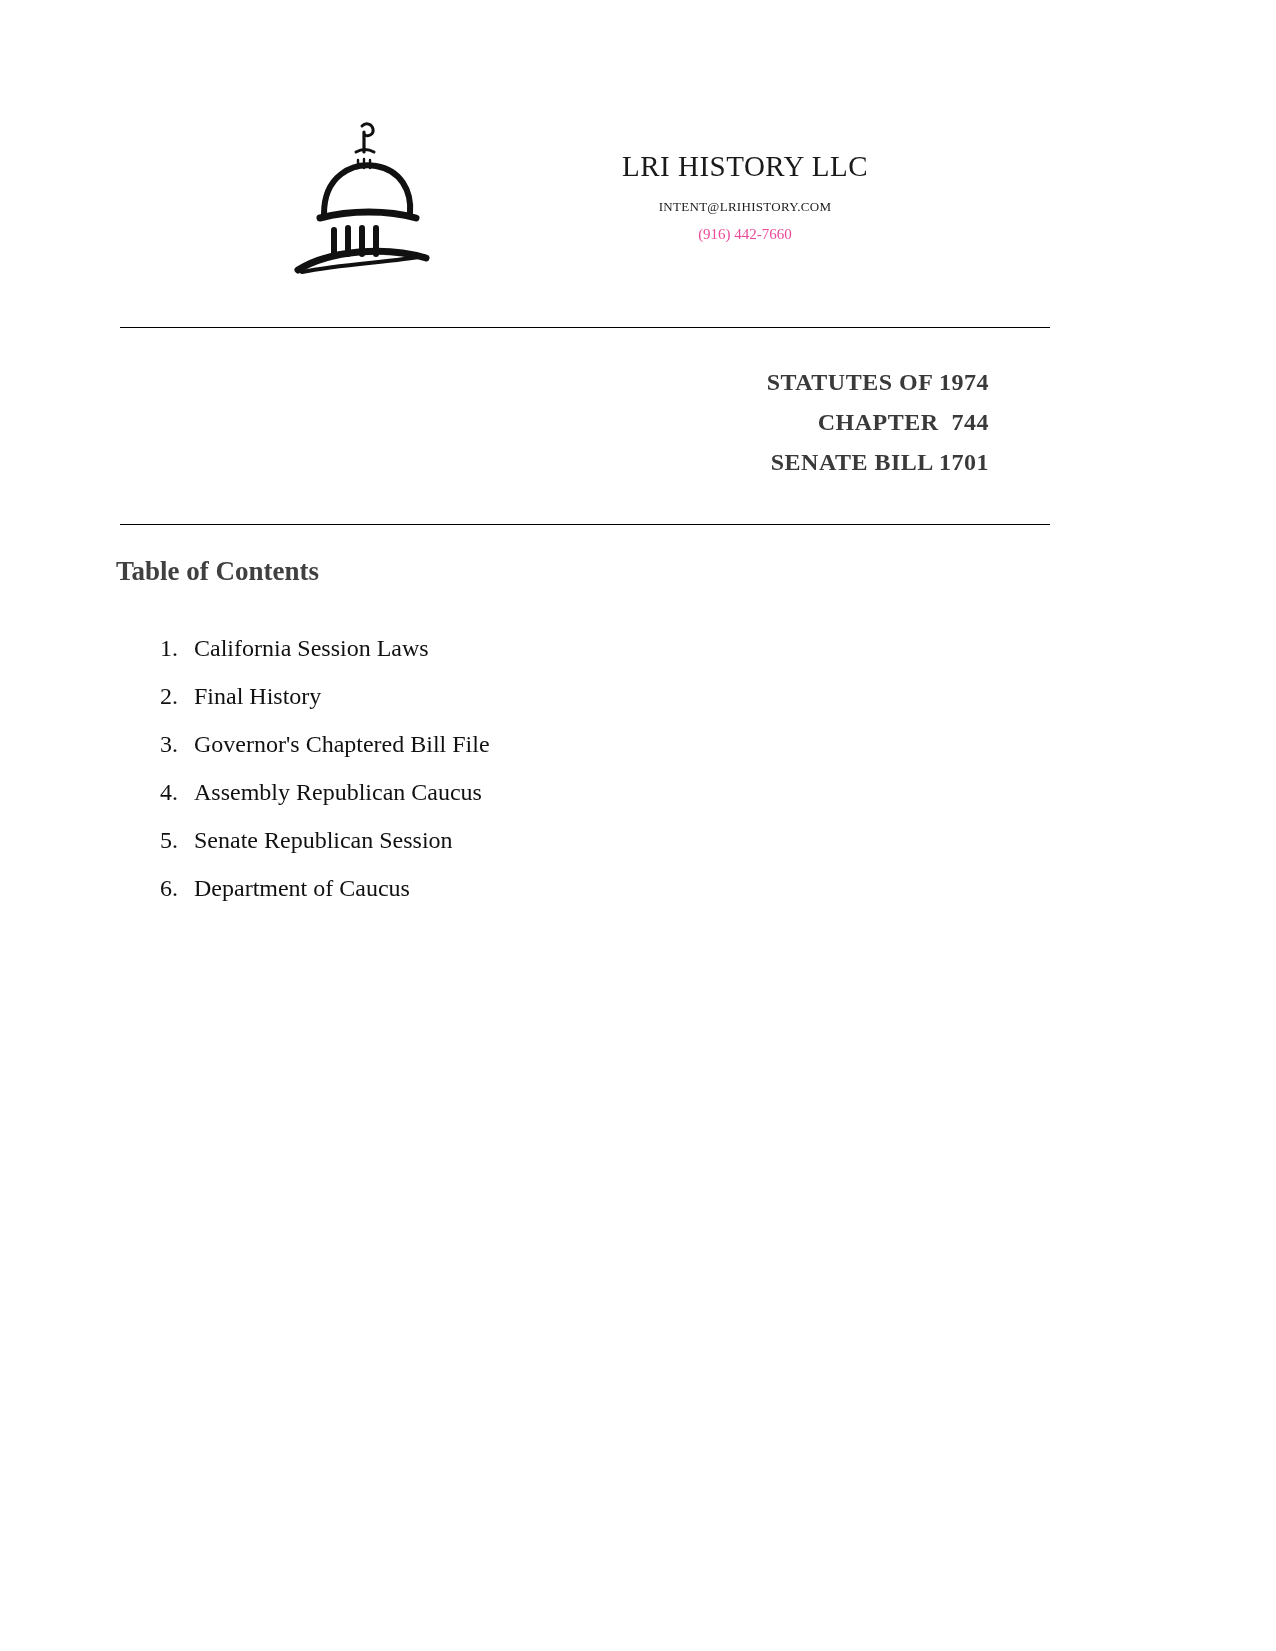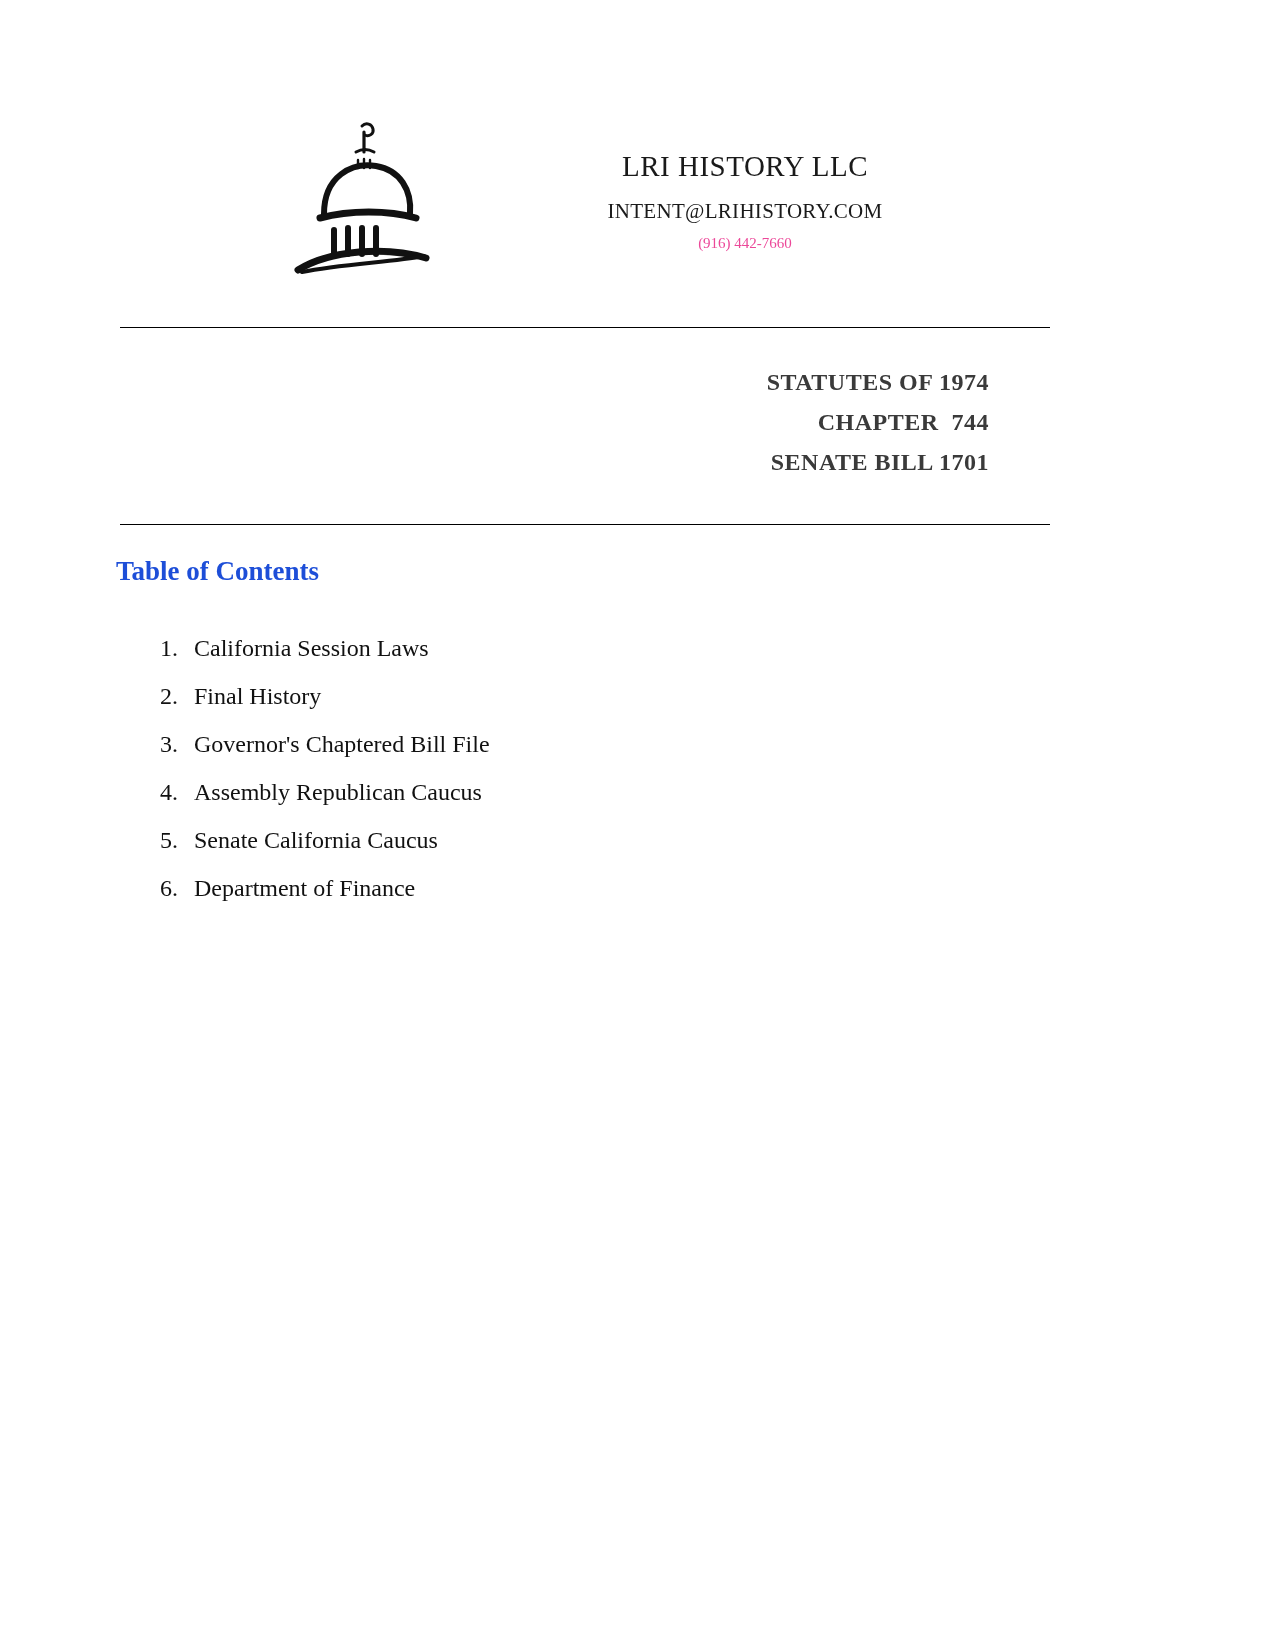--- a/index.html
+++ b/index.html
@@ -50,21 +50,21 @@
   .org-name {
     font-family: "Liberation Serif", serif;
     font-size: 29px;
     letter-spacing: 0.5px;
     color: #1a1a1a;
     margin-bottom: 16px;
     white-space: nowrap;
   }
   .org-line {
     font-family: "Liberation Serif", serif;
-    font-size: 21px;
+    font-size: 13px;
     letter-spacing: 0.3px;
     color: #1a1a1a;
     margin-bottom: 11px;
   }
   .org-phone {
     font-family: "Liberation Serif", serif;
     font-size: 15px;
     color: #ec4899;
     margin-top: 4px;
   }
@@ -99,21 +99,21 @@
   }
 
   
   .toc-title {
     position: absolute;
     left: 116px;
     top: 556px;
     font-family: "Liberation Serif", serif;
     font-weight: bold;
     font-size: 27px;
-    color: #1d4ed8;
+    color: #404040;
   }
   .toc-list {
     position: absolute;
     left: 140px;
     top: 616px;
     width: 760px;
     list-style: none;
     margin: 0;
     padding: 0;
   }
@@ -195,21 +195,21 @@
     <li class="toc-item">
       <span class="toc-num">3.</span>
       <span class="toc-label">Governor's Chaptered Bill File</span>
     </li>
     <li class="toc-item">
       <span class="toc-num">4.</span>
       <span class="toc-label">Assembly Republican Caucus</span>
     </li>
     <li class="toc-item">
       <span class="toc-num">5.</span>
-      <span class="toc-label">Senate California Caucus</span>
+      <span class="toc-label">Senate Republican Session</span>
     </li>
     <li class="toc-item">
       <span class="toc-num">6.</span>
-      <span class="toc-label">Department of Finance</span>
+      <span class="toc-label">Department of Caucus</span>
     </li>
   </ol>
 
 </div>
 
 </body></html>

